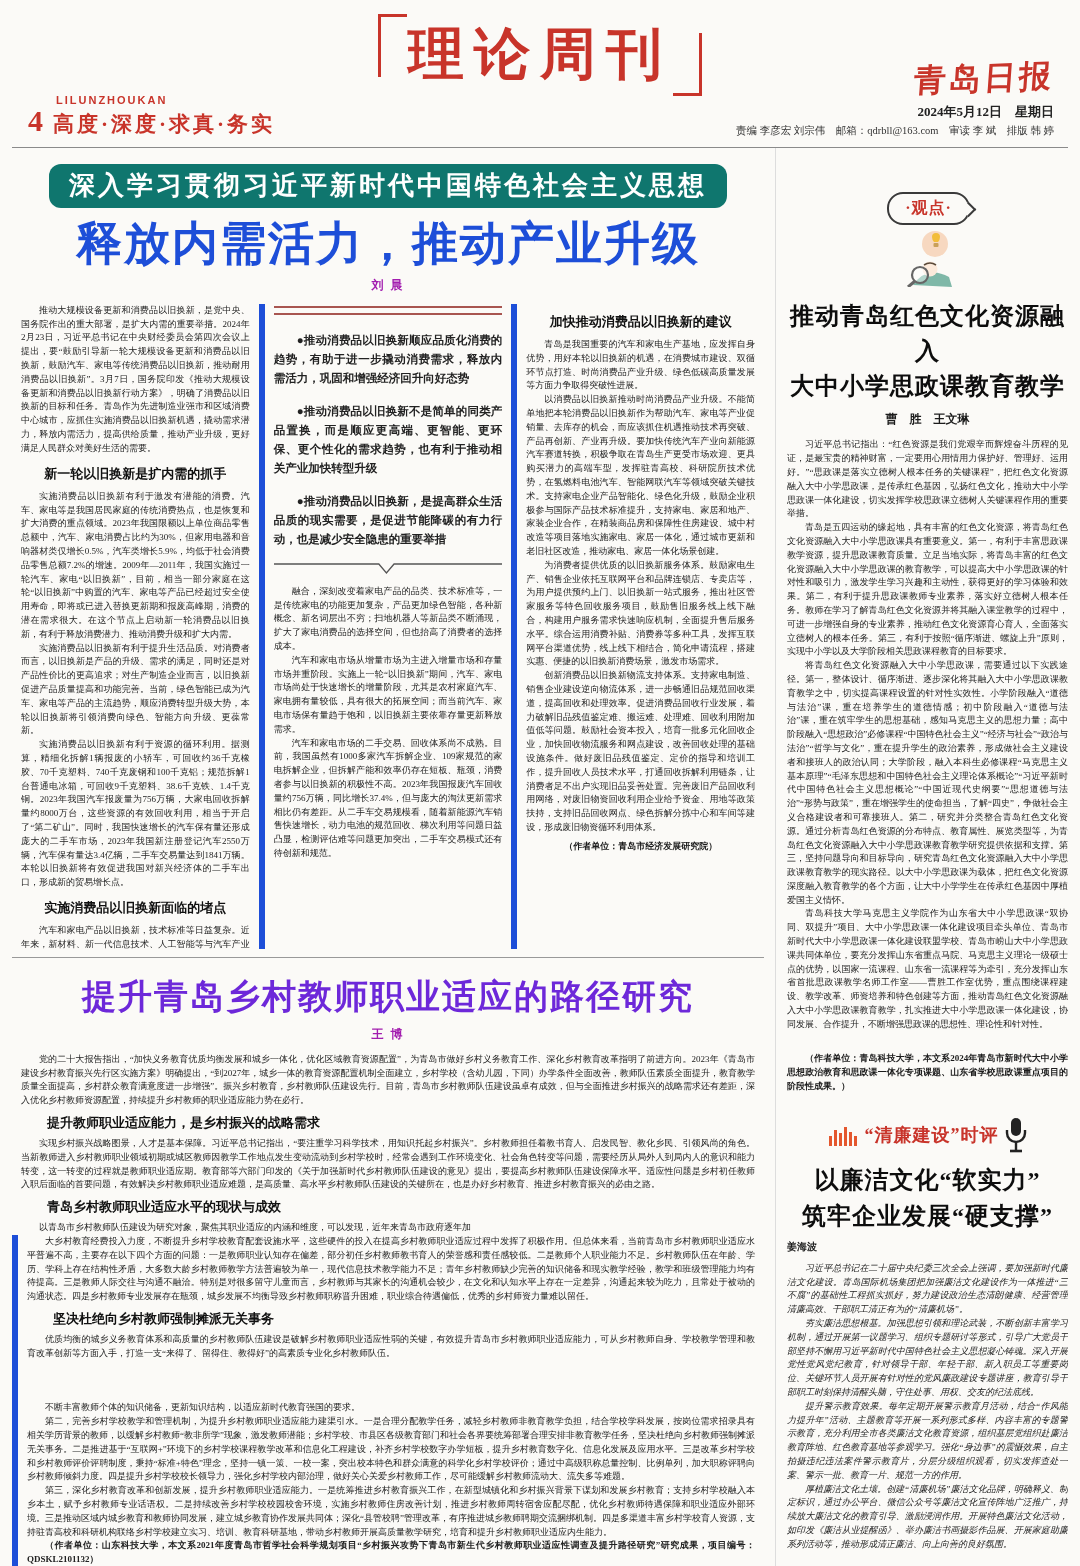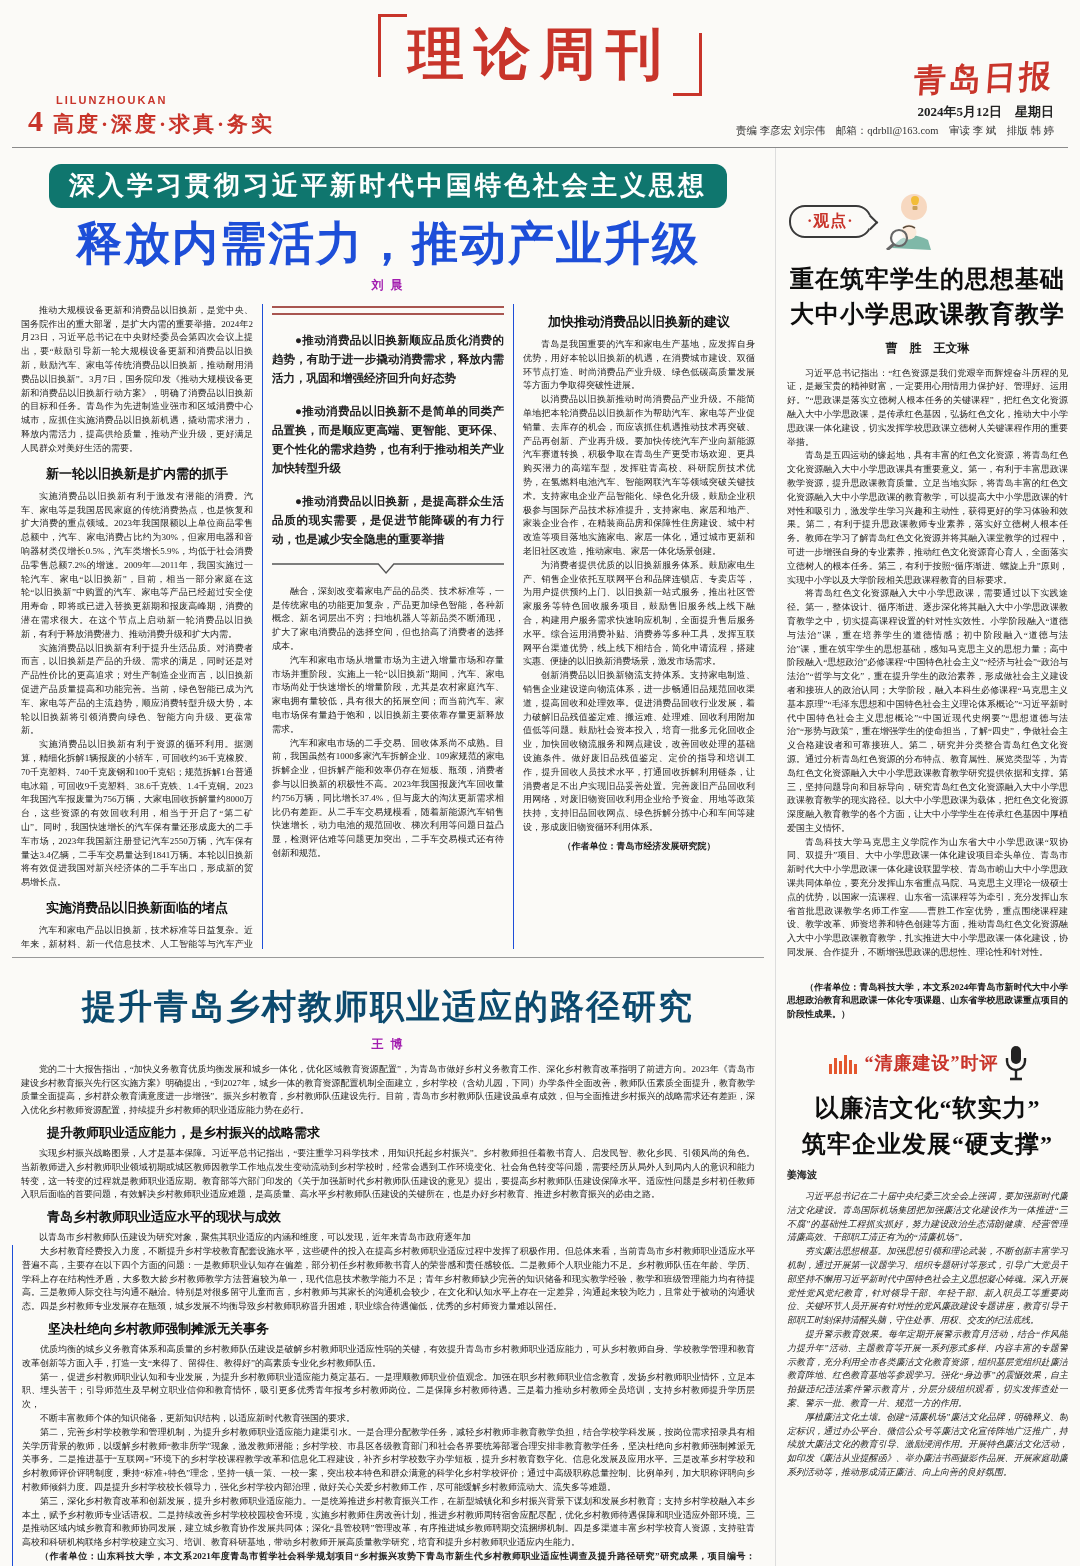--- a/index.html
+++ b/index.html
@@ -29,47 +29,47 @@
   .content{display:flex;padding:0 12px;gap:0;}
   .left-region{width:760px;}
   .right-region{width:284px;border-left:1px solid #ddd;padding-left:11px;margin-left:11px;}
   
   .kicker-row{text-align:center;margin-top:16px;}
   .kicker{display:inline-block;background:#0f766e;color:#fff;font-size:26px;font-weight:bold;letter-spacing:3px;padding:4px 20px 5px;border-radius:12px;}
   .main-headline{text-align:center;font-size:46px;font-weight:900;letter-spacing:2px;color:#1d4ed8;margin:10px 0 2px;line-height:1.15;}
   .byline{text-align:center;font-size:12px;font-weight:bold;color:#a21caf;margin:6px 0 10px;letter-spacing:2px;}
   .cols{display:flex;height:645px;overflow:hidden;}
   .col{flex:1;padding:0 9px;text-align:justify;}
-  .col + .col{border-left:1px solid #1d4ed8;}
+  .col + .col{border-left:6px solid #1d4ed8;}
   p.body{font-size:9px;line-height:13.8px;text-indent:2em;margin:0;color:#222;}
   .colsub{text-align:center;font-size:13px;font-weight:bold;color:#111;margin:9px 0 7px;line-height:1.4;}
   .note{font-weight:bold;}
   .note-center{font-size:9px;line-height:14px;font-weight:bold;text-align:center;margin-top:4px;}
   
   .qb-top{height:5px;border-top:2px solid #a85550;border-bottom:2px solid #a85550;margin:2px 0 16px;}
   .bullet{font-size:11.5px;line-height:19px;font-weight:bold;color:#222;margin:0 0 14px;text-indent:2em;text-align:justify;}
   .qb-bottom{display:block;width:100%;height:12px;margin:2px 0 10px;}
   
-  .vp-head{display:flex;align-items:center;gap:4px;margin-top:44px;margin-left:2px;}
+  .vp-head{display:flex;align-items:center;gap:4px;margin-top:44px;margin-left:2px;flex-direction:column;}
   .vp-bubble{position:relative;border:2px solid #3a3a3a;border-radius:16px;padding:4px 16px;color:#c8342a;font-weight:900;font-size:16px;letter-spacing:1px;background:#fbfaf7;}
   .vp-bubble::after{content:'';position:absolute;right:-6px;top:10px;width:9px;height:9px;background:#fbfaf7;border-top:2px solid #3a3a3a;border-right:2px solid #3a3a3a;transform:rotate(45deg);}
   .vp-headline{font-size:24px;font-weight:900;text-align:center;line-height:1.45;letter-spacing:1px;margin-top:12px;color:#0d0d0d;}
   .vp-authors{text-align:center;font-size:12px;font-weight:bold;margin:8px 0 10px;}
   .vp-body{height:612px;overflow:hidden;text-align:justify;}
   .vp-note{font-size:9px;line-height:13.8px;font-weight:bold;text-indent:2em;text-align:justify;margin-top:2px;}
   
   .sp-head{display:flex;justify-content:center;align-items:center;gap:4px;margin-top:22px;}
   .sp-label{color:#c8342a;font-weight:700;font-size:18px;letter-spacing:1px;}
   .sp-headline{font-size:24px;font-weight:900;text-align:center;line-height:1.5;letter-spacing:1px;margin-top:8px;color:#0d0d0d;}
   .sp-author{font-size:10px;font-weight:bold;margin:6px 0 8px;}
   .sp-body{height:352px;overflow:hidden;text-align:justify;}
   .sp-body p{font-style:italic;}
   
   .section-divider{border-top:1px solid #999;margin:8px 0 0;}
-  .t-headline{text-align:center;font-size:34px;font-weight:900;letter-spacing:2px;color:#0c4a6e;margin:26px 0 2px;}
+  .t-headline{text-align:center;font-size:34px;font-weight:900;letter-spacing:2px;color:#6d28d9;margin:16px 0 2px;}
   .t-cols{display:flex;height:515px;overflow:hidden;margin-top:8px;flex-direction:column;}
   .t-sub{font-size:13px;font-weight:bold;line-height:19px;text-indent:2em;margin:5px 0;color:#111;text-align:left;}
   .icon-illustration{flex:0 0 auto;}
 </style>
 </head>
 <body>
 
 <div class="masthead">
   <div class="mast-left">
     <div class="mast-pinyin">LILUNZHOUKAN</div>
@@ -147,21 +147,20 @@
           <p class="body">党的二十大报告指出，“加快义务教育优质均衡发展和城乡一体化，优化区域教育资源配置”，为青岛市做好乡村义务教育工作、深化乡村教育改革指明了前进方向。2023年《青岛市建设乡村教育振兴先行区实施方案》明确提出，“到2027年，城乡一体的教育资源配置机制全面建立，乡村学校（含幼儿园，下同）办学条件全面改善，教师队伍素质全面提升，教育教学质量全面提高，乡村群众教育满意度进一步增强”。振兴乡村教育，乡村教师队伍建设先行。目前，青岛市乡村教师队伍建设虽卓有成效，但与全面推进乡村振兴的战略需求还有差距，深入优化乡村教师资源配置，持续提升乡村教师的职业适应能力势在必行。</p>
           <p class="t-sub">提升教师职业适应能力，是乡村振兴的战略需求</p>
           <p class="body">实现乡村振兴战略图景，人才是基本保障。习近平总书记指出，“要注重学习科学技术，用知识托起乡村振兴”。乡村教师担任着教书育人、启发民智、教化乡民、引领风尚的角色。当新教师进入乡村教师职业领域初期或城区教师因教学工作地点发生变动流动到乡村学校时，经常会遇到工作环境变化、社会角色转变等问题，需要经历从局外人到局内人的意识和能力转变，这一转变的过程就是教师职业适应期。教育部等六部门印发的《关于加强新时代乡村教师队伍建设的意见》提出，要提高乡村教师队伍建设保障水平。适应性问题是乡村初任教师入职后面临的首要问题，有效解决乡村教师职业适应难题，是高质量、高水平乡村教师队伍建设的关键所在，也是办好乡村教育、推进乡村教育振兴的必由之路。</p>
           <p class="t-sub">青岛乡村教师职业适应水平的现状与成效</p>
           <p class="body">以青岛市乡村教师队伍建设为研究对象，聚焦其职业适应的内涵和维度，可以发现，近年来青岛市政府逐年加</p>
         </div>
         <div class="col">
           <p class="body">大乡村教育经费投入力度，不断提升乡村学校教育配套设施水平，这些硬件的投入在提高乡村教师职业适应过程中发挥了积极作用。但总体来看，当前青岛市乡村教师职业适应水平普遍不高，主要存在以下四个方面的问题：一是教师职业认知存在偏差，部分初任乡村教师教书育人的荣誉感和责任感较低。二是教师个人职业能力不足。乡村教师队伍在年龄、学历、学科上存在结构性矛盾，大多数大龄乡村教师教学方法普遍较为单一，现代信息技术教学能力不足；青年乡村教师缺少完善的知识储备和现实教学经验，教学和班级管理能力均有待提高。三是教师人际交往与沟通不融洽。特别是对很多留守儿童而言，乡村教师与其家长的沟通机会较少，在文化和认知水平上存在一定差异，沟通起来较为吃力，且常处于被动的沟通状态。四是乡村教师专业发展存在瓶颈，城乡发展不均衡导致乡村教师职称晋升困难，职业综合待遇偏低，优秀的乡村师资力量难以留任。</p>
           <p class="t-sub">坚决杜绝向乡村教师强制摊派无关事务</p>
           <p class="body">优质均衡的城乡义务教育体系和高质量的乡村教师队伍建设是破解乡村教师职业适应性弱的关键，有效提升青岛市乡村教师职业适应能力，可从乡村教师自身、学校教学管理和教育改革创新等方面入手，打造一支“来得了、留得住、教得好”的高素质专业化乡村教师队伍。</p>
-          <p class="body">第一，促进乡村教师职业认知和专业发展，为提升乡村教师职业适应能力奠定基石。一是理顺教师职业价值观念。加强在职乡村教师职业信念教育，发扬乡村教师职业情怀，立足本职、埋头苦干；引导师范生及早树立职业信仰和教育情怀，吸引更多优秀青年报考乡村教师岗位。二是保障乡村教师待遇。三是着力推动乡村教师全员培训，支持乡村教师提升学历层次，</p>
         </div>
         <div class="col">
           <p class="body">不断丰富教师个体的知识储备，更新知识结构，以适应新时代教育强国的要求。</p>
           <p class="body">第二，完善乡村学校教学和管理机制，为提升乡村教师职业适应能力建渠引水。一是合理分配教学任务，减轻乡村教师非教育教学负担，结合学校学科发展，按岗位需求招录具有相关学历背景的教师，以缓解乡村教师“教非所学”现象，激发教师潜能；乡村学校、市县区各级教育部门和社会各界要统筹部署合理安排非教育教学任务，坚决杜绝向乡村教师强制摊派无关事务。二是推进基于“互联网+”环境下的乡村学校课程教学改革和信息化工程建设，补齐乡村学校数字办学短板，提升乡村教育数字化、信息化发展及应用水平。三是改革乡村学校和乡村教师评价评聘制度，秉持“标准+特色”理念，坚持一镇一策、一校一案，突出校本特色和群众满意的科学化乡村学校评价；通过中高级职称总量控制、比例单列，加大职称评聘向乡村教师倾斜力度。四是提升乡村学校校长领导力，强化乡村学校内部治理，做好关心关爱乡村教师工作，尽可能缓解乡村教师流动大、流失多等难题。</p>
           <p class="body">第三，深化乡村教育改革和创新发展，提升乡村教师职业适应能力。一是统筹推进乡村教育振兴工作，在新型城镇化和乡村振兴背景下谋划和发展乡村教育；支持乡村学校融入本乡本土，赋予乡村教师专业话语权。二是持续改善乡村学校校园校舍环境，实施乡村教师住房改善计划，推进乡村教师周转宿舍应配尽配，优化乡村教师待遇保障和职业适应外部环境。三是推动区域内城乡教育和教师协同发展，建立城乡教育协作发展共同体；深化“县管校聘”管理改革，有序推进城乡教师聘期交流捆绑机制。四是多渠道丰富乡村学校育人资源，支持驻青高校和科研机构联络乡村学校建立实习、培训、教育科研基地，带动乡村教师开展高质量教学研究，培育和提升乡村教师职业适应内生能力。</p>
           <p class="body note">（作者单位：山东科技大学，本文系2021年度青岛市哲学社会科学规划项目“乡村振兴攻势下青岛市新生代乡村教师职业适应性调查及提升路径研究”研究成果，项目编号：QDSKL2101132）</p>
         </div>
       </div>
     </div>
   </div>
@@ -176,21 +175,21 @@
           <path d="M35 8 a4 4 0 0 1 8 0 q0 3 -2 5 h-4 q-2 -2 -2 -5z" fill="#f2bd3a"></path>
           <rect x="36.5" y="14" width="5" height="4" rx="1" fill="#c9a05a"></rect>
           <path d="M16 56 q14 -20 36 -8 l3 10 z" fill="#7fb8a8"></path>
           <circle cx="33" cy="40" r="7.5" fill="#fceadb"></circle>
           <path d="M27 36 q6 -4 12 0" fill="none" stroke="#5a4a3a" stroke-width="1.6"></path>
           <circle cx="23" cy="46" r="8" fill="rgba(255,255,255,0.4)" stroke="#666" stroke-width="2.2"></circle>
           <line x1="17.5" y1="52.5" x2="11" y2="58" stroke="#666" stroke-width="3"></line>
         </svg>
       </div>
       <div class="vp-headline">
-        <div>重在筑牢学生的思想基础</div>
+        <div>推动青岛红色文化资源融入</div>
         <div>大中小学思政课教育教学</div>
       </div>
       <div class="vp-authors">曹　胜　王文琳</div>
       <div class="vp-body">
         <p class="body">习近平总书记指出：“红色资源是我们党艰辛而辉煌奋斗历程的见证，是最宝贵的精神财富，一定要用心用情用力保护好、管理好、运用好。”“思政课是落实立德树人根本任务的关键课程”，把红色文化资源融入大中小学思政课，是传承红色基因，弘扬红色文化，推动大中小学思政课一体化建设，切实发挥学校思政课立德树人关键课程作用的重要举措。</p>
         <p class="body">青岛是五四运动的缘起地，具有丰富的红色文化资源，将青岛红色文化资源融入大中小学思政课具有重要意义。第一，有利于丰富思政课教学资源，提升思政课教育质量。立足当地实际，将青岛丰富的红色文化资源融入大中小学思政课的教育教学，可以提高大中小学思政课的针对性和吸引力，激发学生学习兴趣和主动性，获得更好的学习体验和效果。第二，有利于提升思政课教师专业素养，落实好立德树人根本任务。教师在学习了解青岛红色文化资源并将其融入课堂教学的过程中，可进一步增强自身的专业素养，推动红色文化资源育心育人，全面落实立德树人的根本任务。第三，有利于按照“循序渐进、螺旋上升”原则，实现中小学以及大学阶段相关思政课程教育的目标要求。</p>
         <p class="body">将青岛红色文化资源融入大中小学思政课，需要通过以下实践途径。第一，整体设计、循序渐进、逐步深化将其融入大中小学思政课教育教学之中，切实提高课程设置的针对性实效性。小学阶段融入“道德与法治”课，重在培养学生的道德情感；初中阶段融入“道德与法治”课，重在筑牢学生的思想基础，感知马克思主义的思想力量；高中阶段融入“思想政治”必修课程“中国特色社会主义”“经济与社会”“政治与法治”“哲学与文化”，重在提升学生的政治素养，形成做社会主义建设者和接班人的政治认同；大学阶段，融入本科生必修课程“马克思主义基本原理”“毛泽东思想和中国特色社会主义理论体系概论”“习近平新时代中国特色社会主义思想概论”“中国近现代史纲要”“思想道德与法治”“形势与政策”，重在增强学生的使命担当，了解“四史”，争做社会主义合格建设者和可靠接班人。第二，研究并分类整合青岛红色文化资源。通过分析青岛红色资源的分布特点、教育属性、展览类型等，为青岛红色文化资源融入大中小学思政课教育教学研究提供依据和支撑。第三，坚持问题导向和目标导向，研究青岛红色文化资源融入大中小学思政课教育教学的现实路径。以大中小学思政课为载体，把红色文化资源深度融入教育教学的各个方面，让大中小学学生在传承红色基因中厚植爱国主义情怀。</p>
         <p class="body">青岛科技大学马克思主义学院作为山东省大中小学思政课“双协同、双提升”项目、大中小学思政课一体化建设项目牵头单位、青岛市新时代大中小学思政课一体化建设联盟学校、青岛市崂山大中小学思政课共同体单位，要充分发挥山东省重点马院、马克思主义理论一级硕士点的优势，以国家一流课程、山东省一流课程等为牵引，充分发挥山东省首批思政课教学名师工作室——曹胜工作室优势，重点围绕课程建设、教学改革、师资培养和特色创建等方面，推动青岛红色文化资源融入大中小学思政课教育教学，扎实推进大中小学思政课一体化建设，协同发展、合作提升，不断增强思政课的思想性、理论性和针对性。</p>
       </div>
       <p class="vp-note">（作者单位：青岛科技大学，本文系2024年青岛市新时代大中小学思想政治教育和思政课一体化专项课题、山东省学校思政课重点项目的阶段性成果。）</p>

